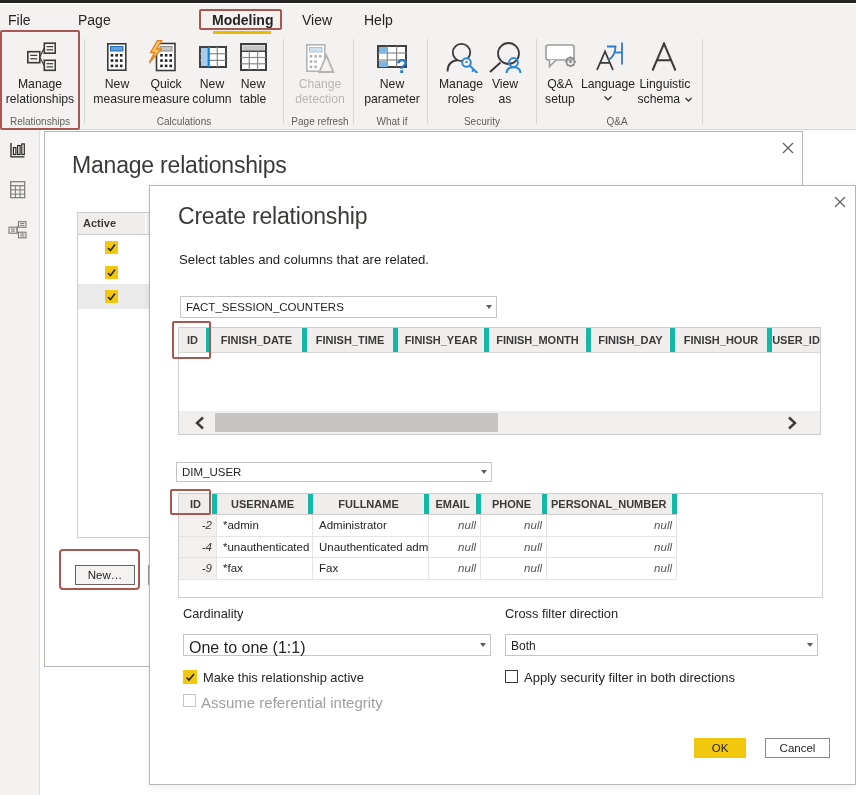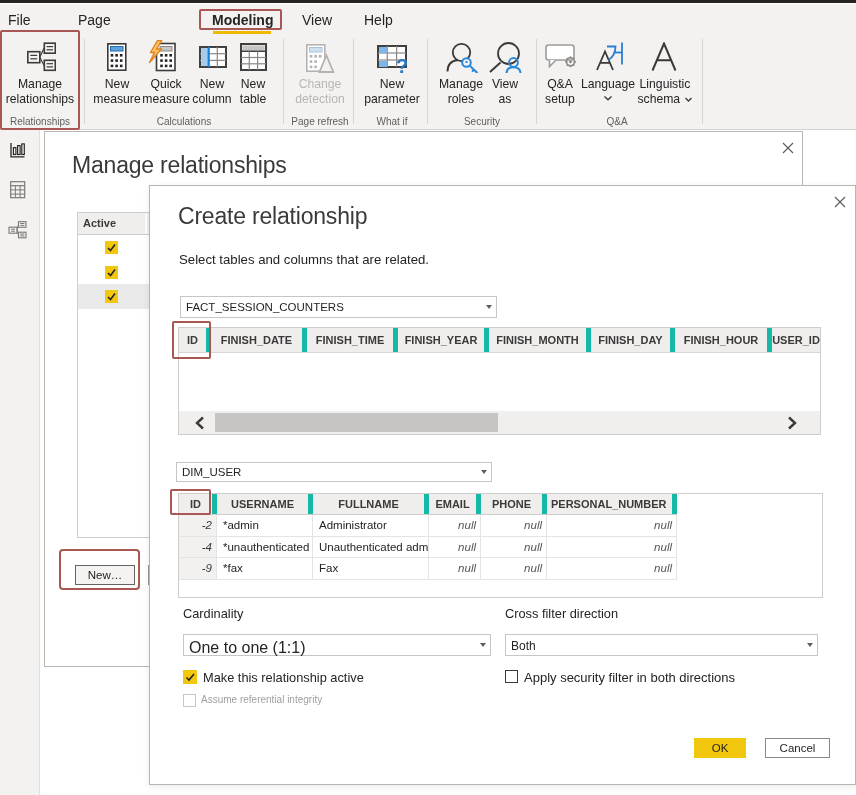--- a/index.html
+++ b/index.html
@@ -365,20 +365,20 @@
 
     <div class="cb" style="left:33px;top:484px;width:13.5px;height:13.5px;">
         <svg width="12" height="12">
           <path d="M2.5 6.5 L5 9 L10 3" stroke="#252423" stroke-width="1.6" fill="none"></path>
         </svg>
       </div>
     <div class="abs" style="left:53px;top:484px;font-size:12.8px;color:#252423;">Make this relationship active</div>
     <div class="abs" style="left:355px;top:484px;width:11px;height:11px;border:1.5px solid #3b3a39;background:#fff;"></div>
     <div class="abs" style="left:374px;top:484px;font-size:13px;color:#252423;">Apply security filter in both directions</div>
     <div class="abs" style="left:33px;top:508px;width:11px;height:11px;border:1.5px solid #c8c6c4;background:#fff;"></div>
-    <div class="abs" style="left:51px;top:508px;font-size:10px;color:#a19f9d;">Assume referential integrity</div>
+    <div class="abs" style="left:51px;top:508px;font-size:15px;color:#a19f9d;">Assume referential integrity</div>
 
     <div class="btn" style="left:544px;top:552px;width:52px;height:20px;background:#F2C80F;line-height:20px;">OK</div>
     <div class="btn" style="left:615px;top:552px;width:63px;height:18px;border:1px solid #8a8886;background:#fff;line-height:18px;">Cancel</div>
   </div>
   <div class="abs redbox" id="rb-id1" style="left:172px;top:321px;width:35px;height:34px;"></div>
   <div class="abs redbox" id="rb-id2" style="left:170px;top:489px;width:37px;height:22px;"></div>
 </div>
 
 </body></html>

